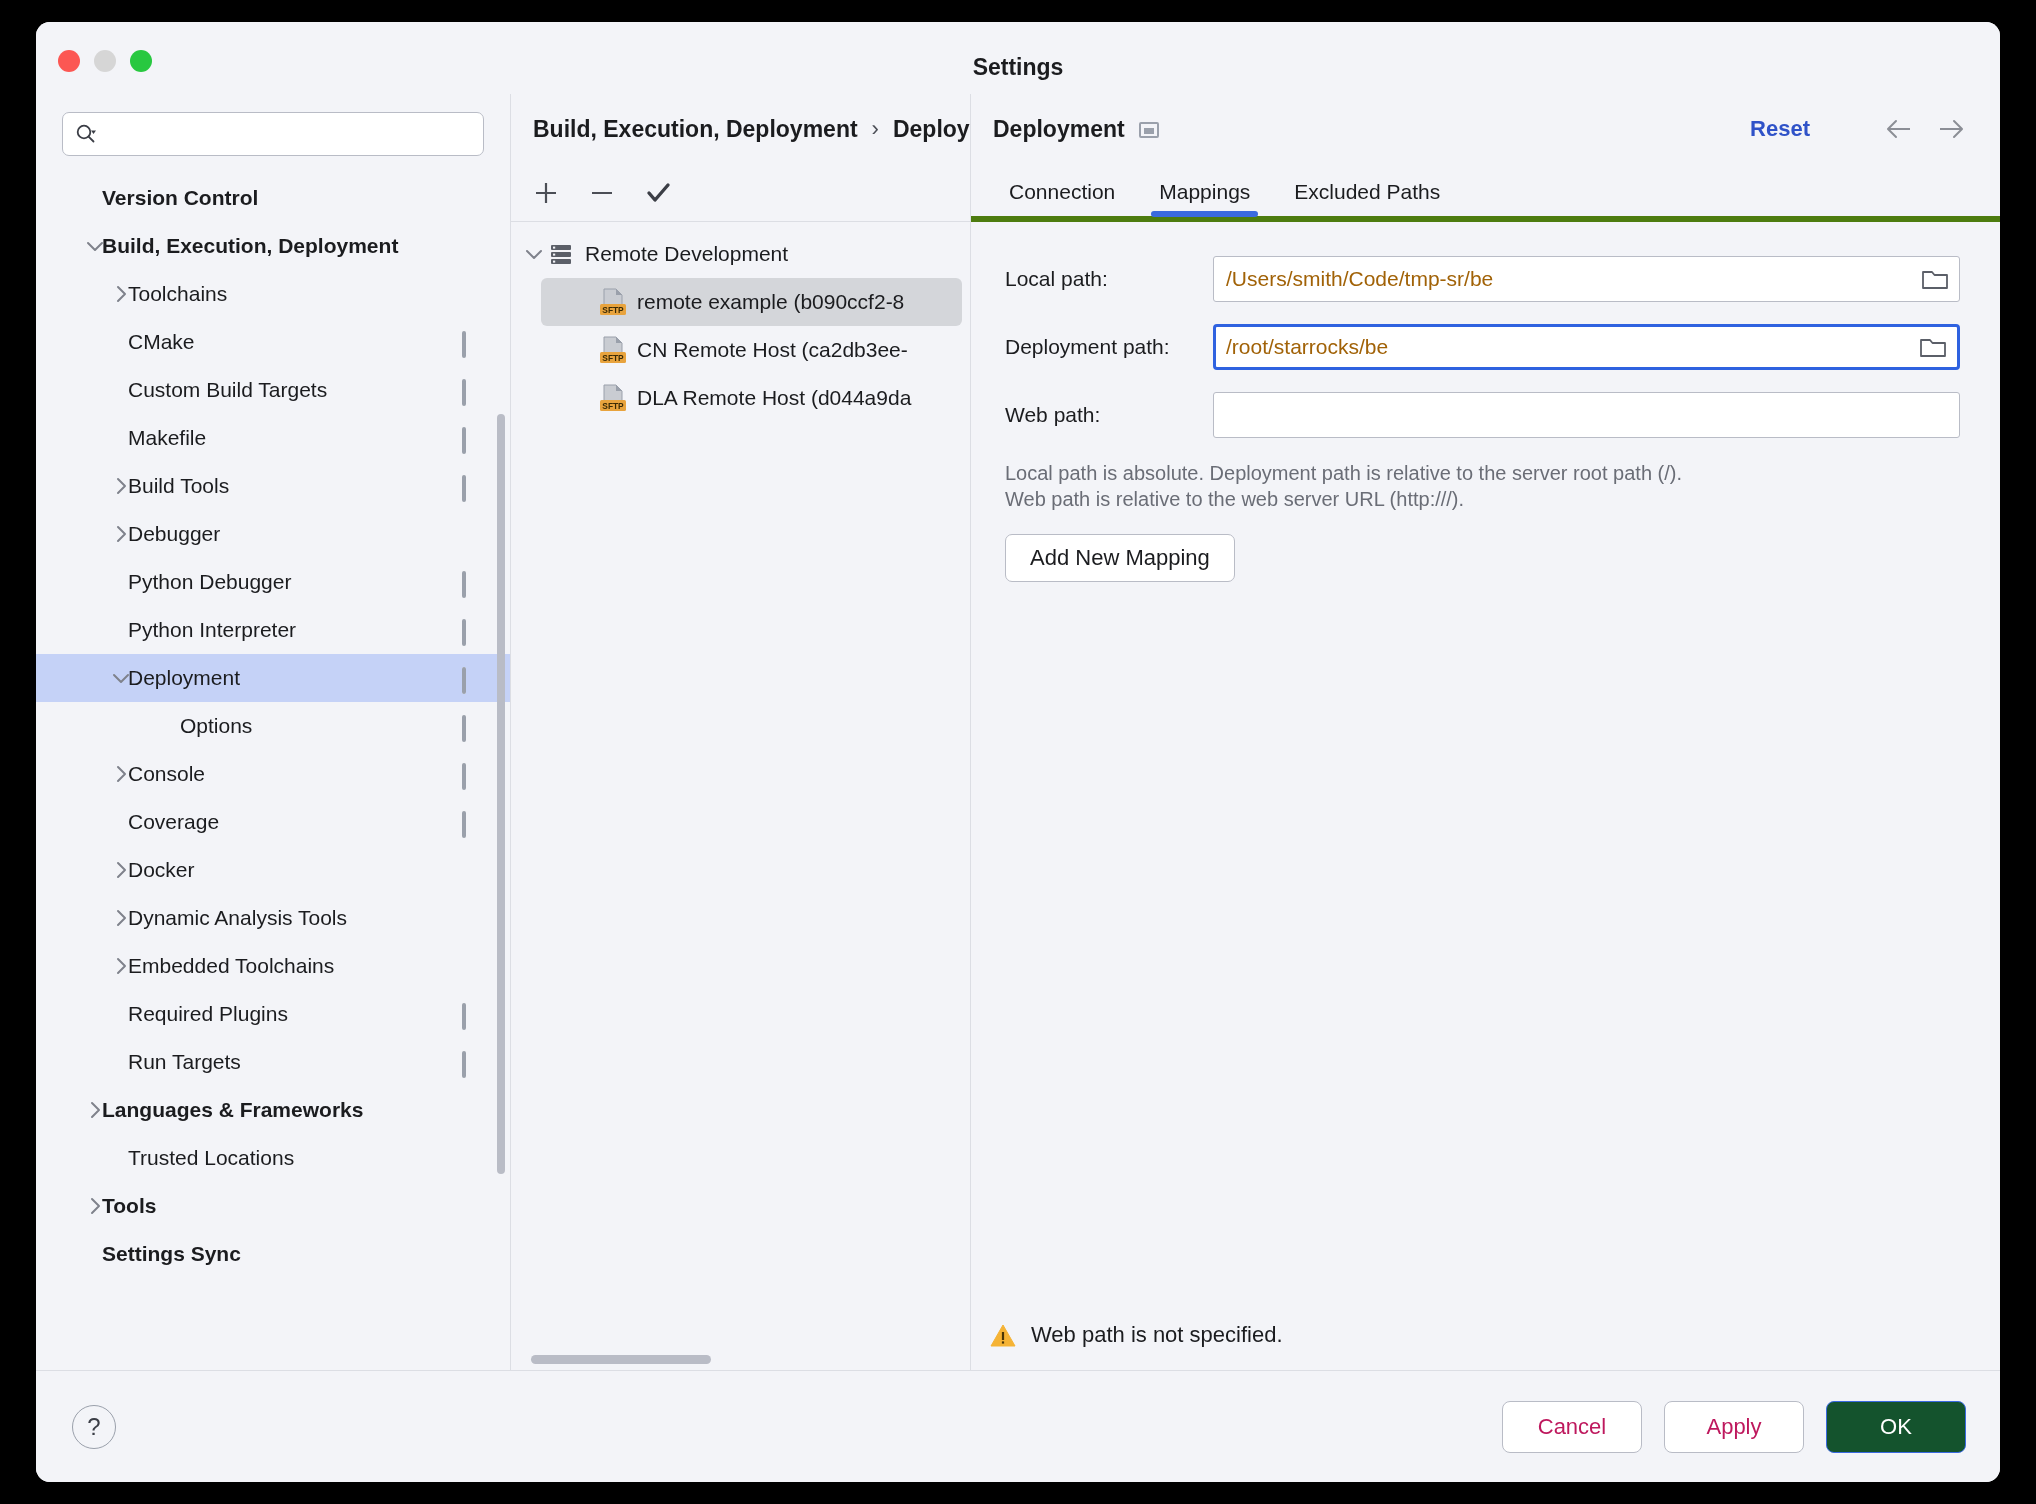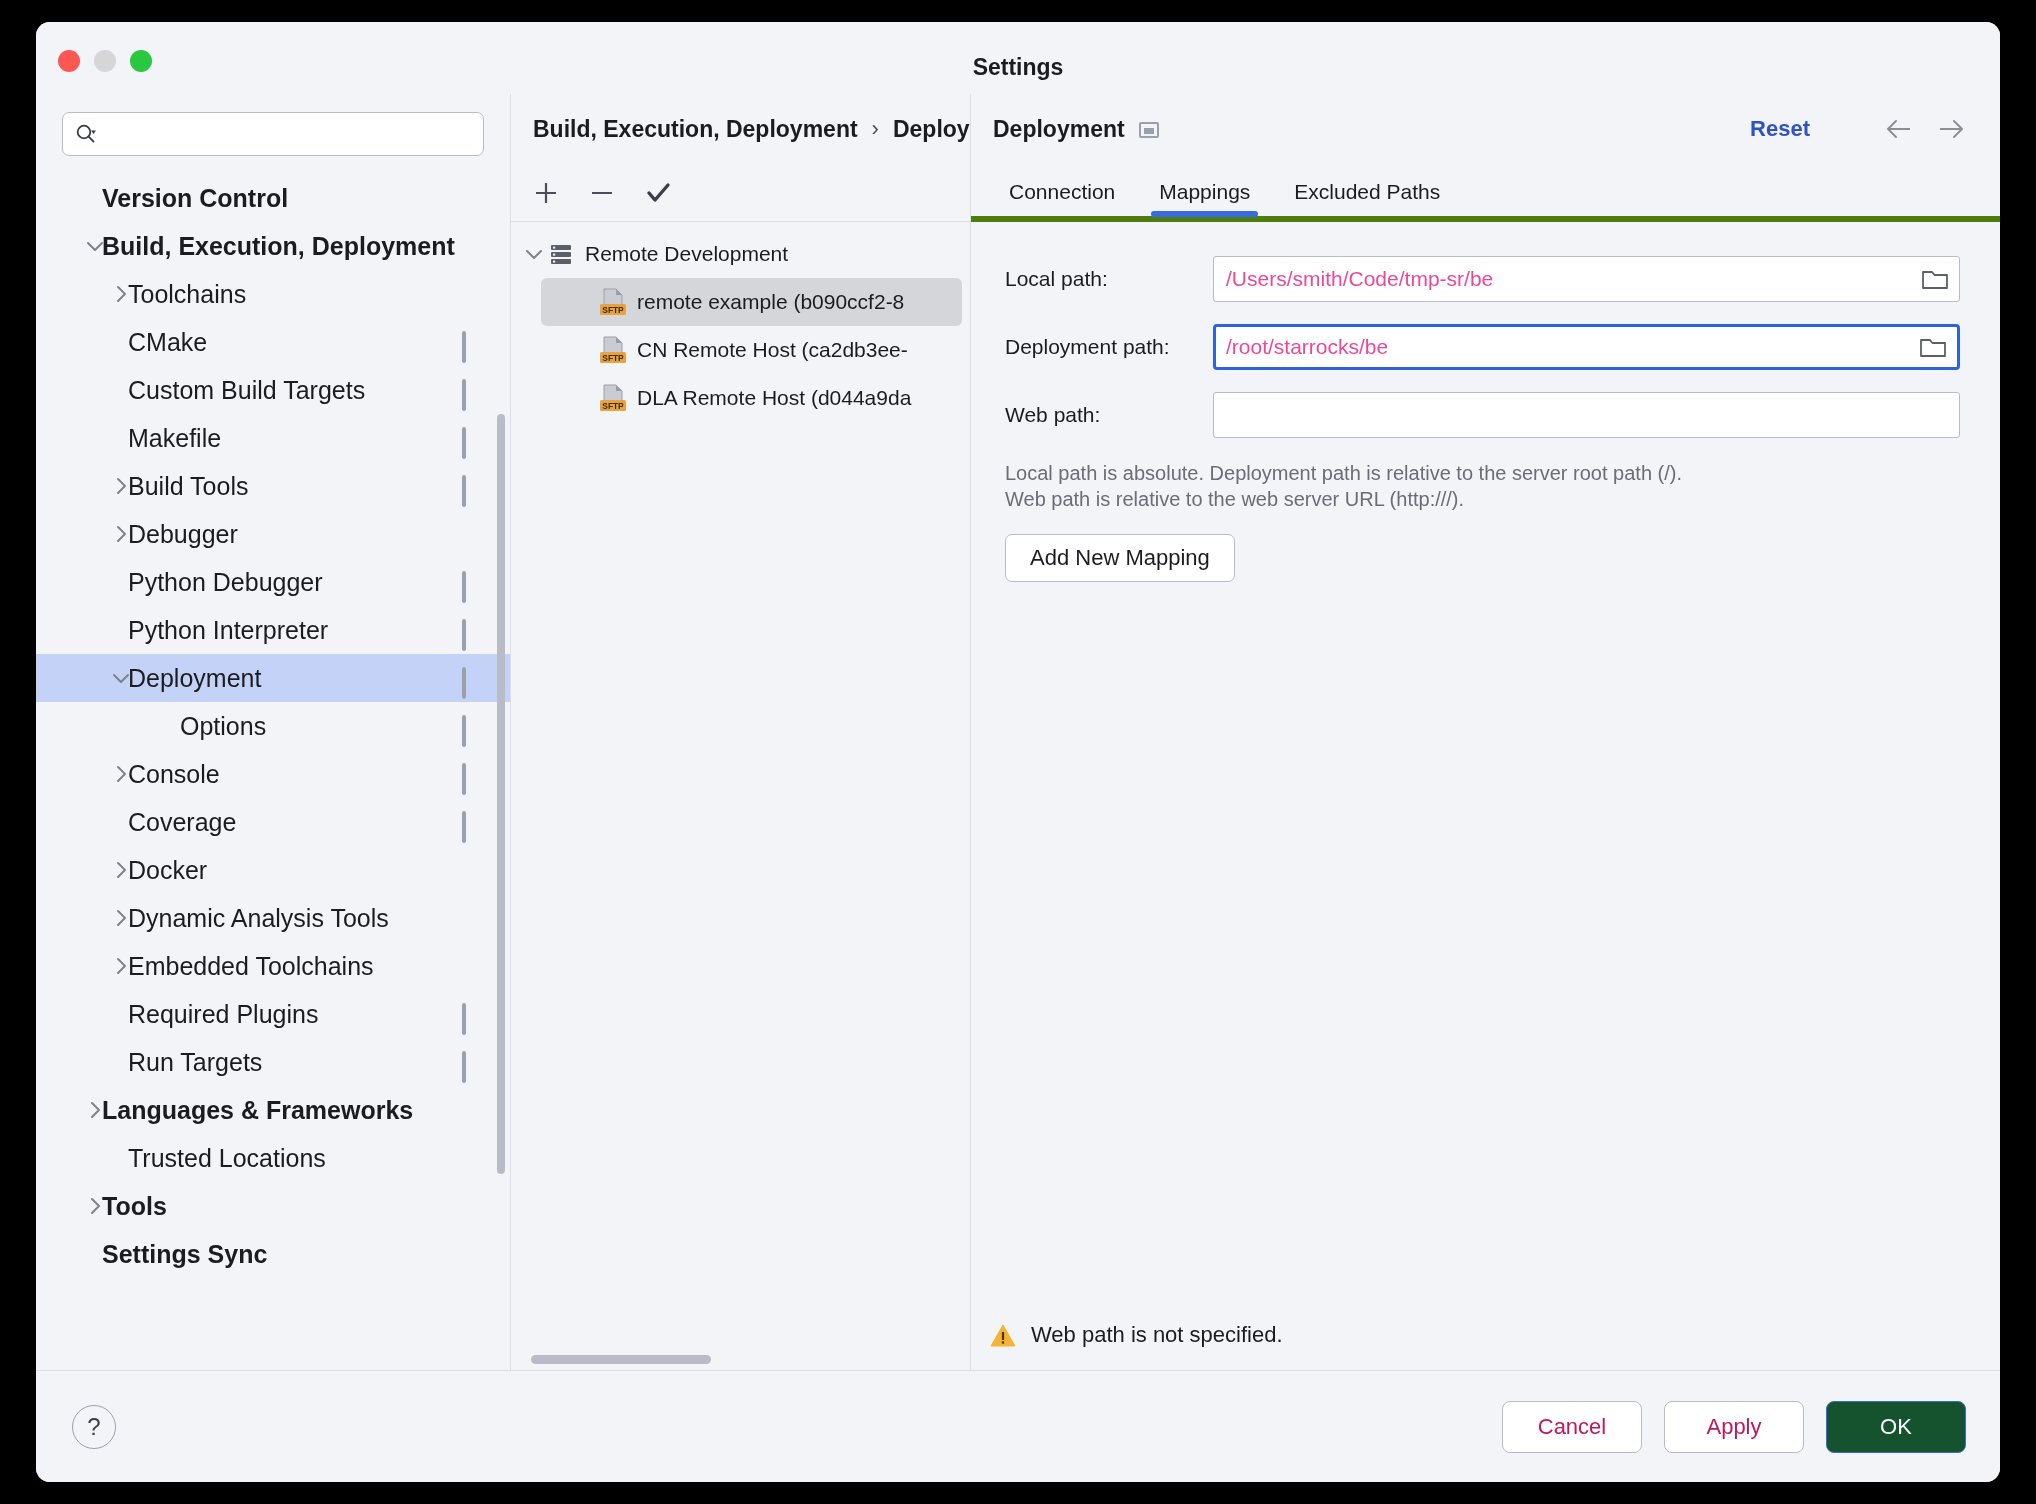--- a/index.html
+++ b/index.html
@@ -89,21 +89,21 @@
   #tree {
     flex: 1;
     overflow: hidden;
     position: relative;
     padding-top: 4px;
   }
   .node {
     height: 48px;
     display: flex;
     align-items: center;
-    font-size: 25px;
+    font-size: 21px;
     color: #1b1c1f;
     position: relative;
     cursor: default;
     white-space: nowrap;
   }
   .node.sel { background: #c5d2f7; }
   .node .arrow {
     width: 26px; flex: none;
     display: flex; align-items: center; justify-content: center;
     color: #7f828c;
@@ -293,21 +293,21 @@
   .finput {
     flex: 1;
     height: 46px;
     background: #ffffff;
     border: 1px solid #b9bcc6;
     border-radius: 3px;
     display: flex;
     align-items: center;
     padding: 0 10px 0 12px;
     font-size: 21px;
-    color: #ec4899;
+    color: #a16207;
     position: relative;
   }
   .finput.focused {
     border: 3px solid #2f62e0;
     border-radius: 4px;
     padding-left: 10px;
   }
   .finput .val { flex: 1; white-space: nowrap; overflow: hidden; }
   .folder-ico { width: 28px; height: 24px; flex: none; cursor: pointer; }
 

